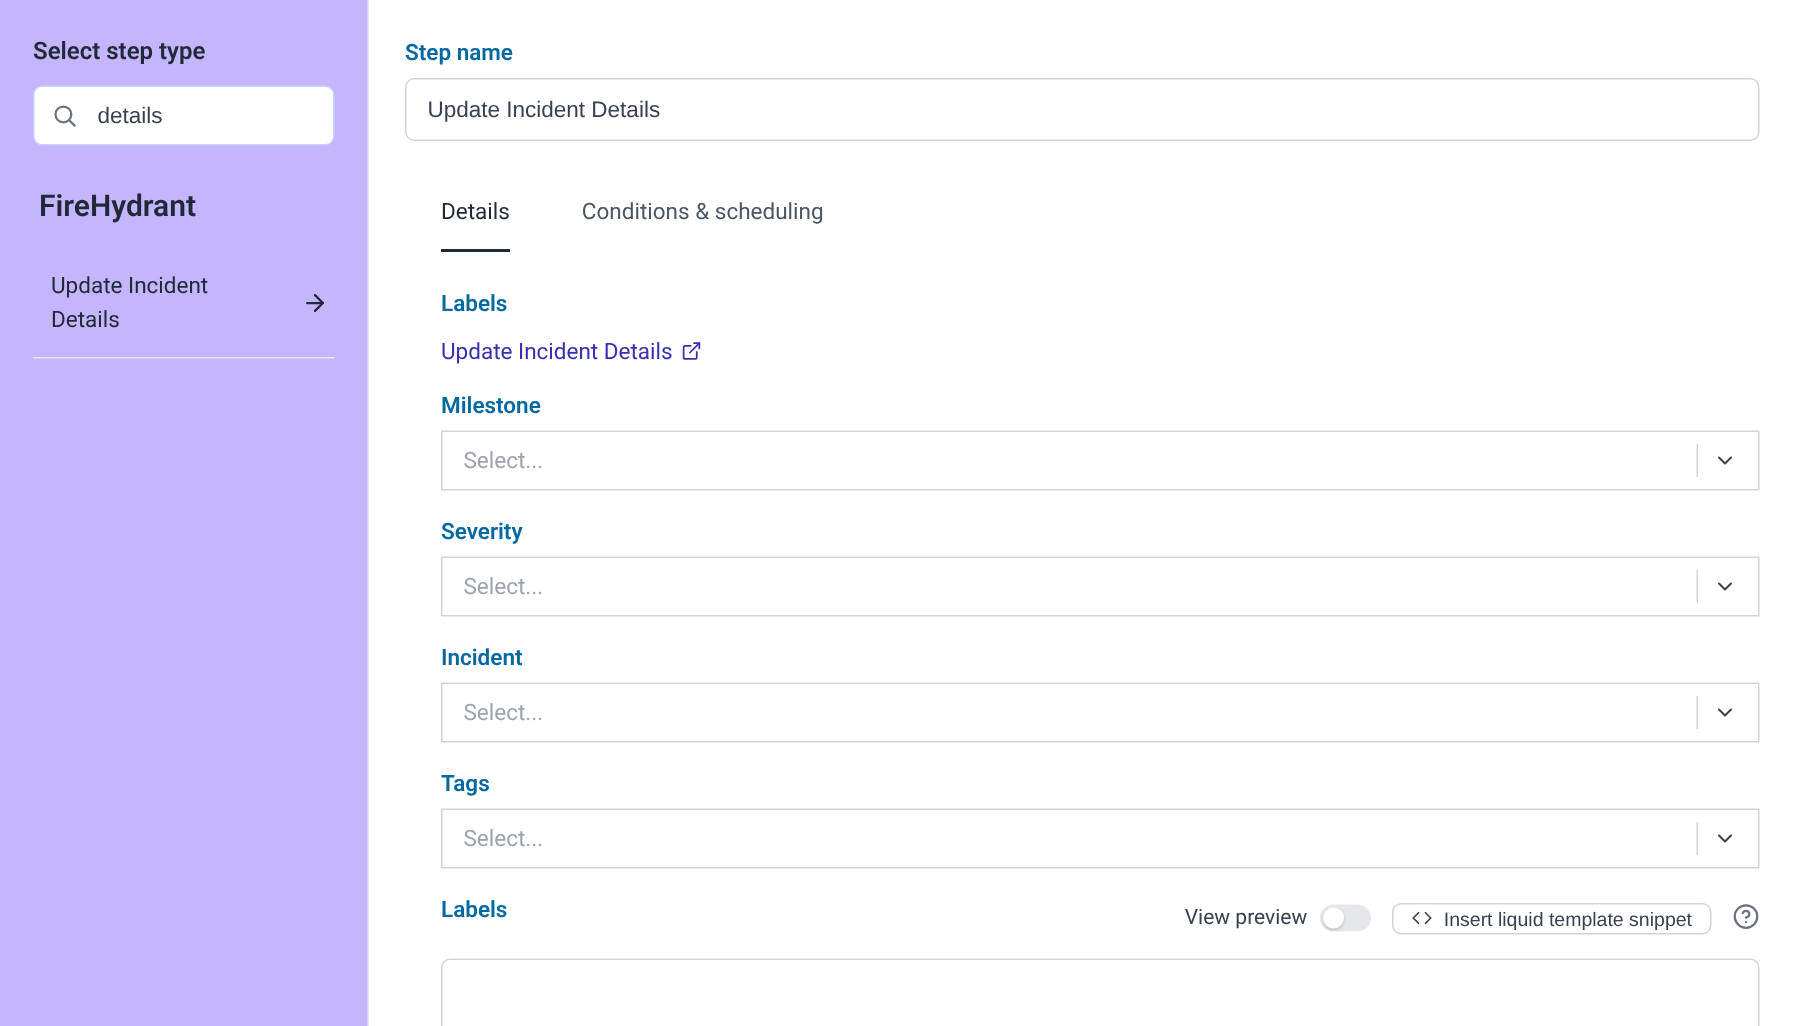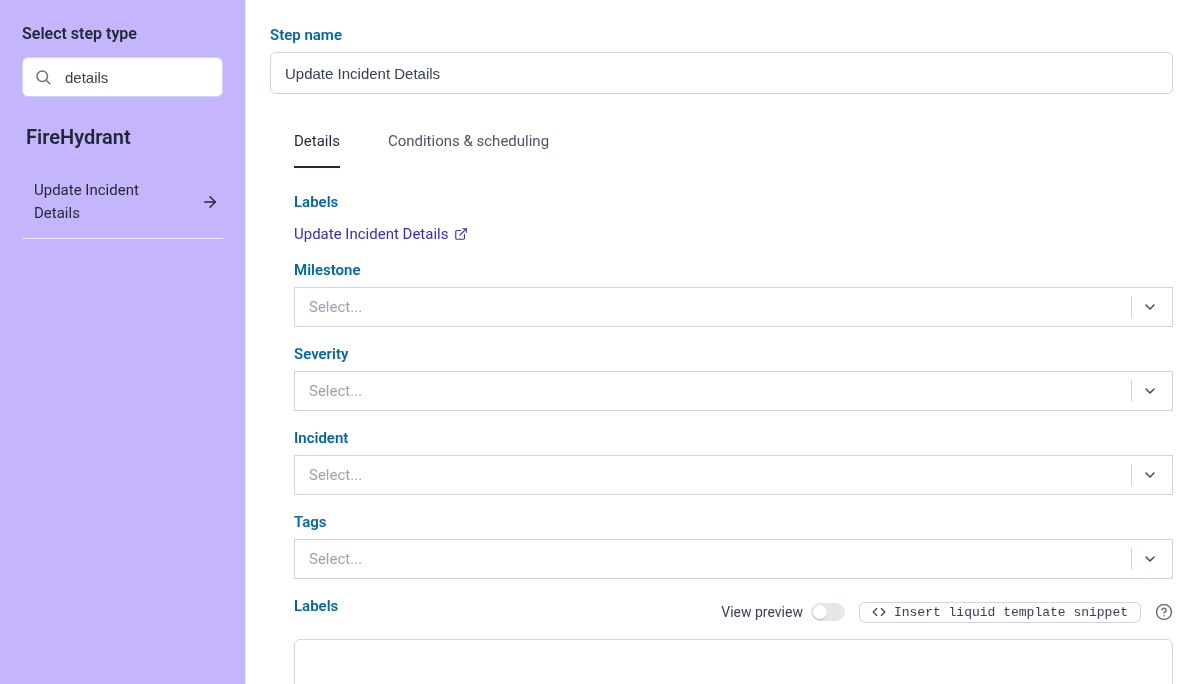--- a/index.html
+++ b/index.html
@@ -172,21 +172,20 @@
       color: #374151;
     }
     .labels-header {
       display: flex;
       align-items: center;
       justify-content: space-between;
       margin-bottom: 12px;
     }
     .labels-right {
       display: flex;
-      align-items: center;
       gap: 14px;
     }
     .preview-group {
       display: flex;
       align-items: center;
       gap: 8px;
       font-size: 14px;
       color: #374151;
     }
     .toggle {
@@ -209,21 +208,20 @@
       display: inline-flex;
       align-items: center;
       gap: 8px;
       border: 1px solid #d1d5db;
       border-radius: 6px;
       background: #fff;
       padding: 2px 12px;
       font-size: 13px;
       color: #374151;
       cursor: pointer;
-      font-family: Liberation Mono, monospace;
     }
     .code-icon {
       width: 14px; height: 14px;
       color: #374151;
     }
     .help-icon {
       width: 18px; height: 18px;
       color: #6b7280;
       cursor: pointer;
     }

